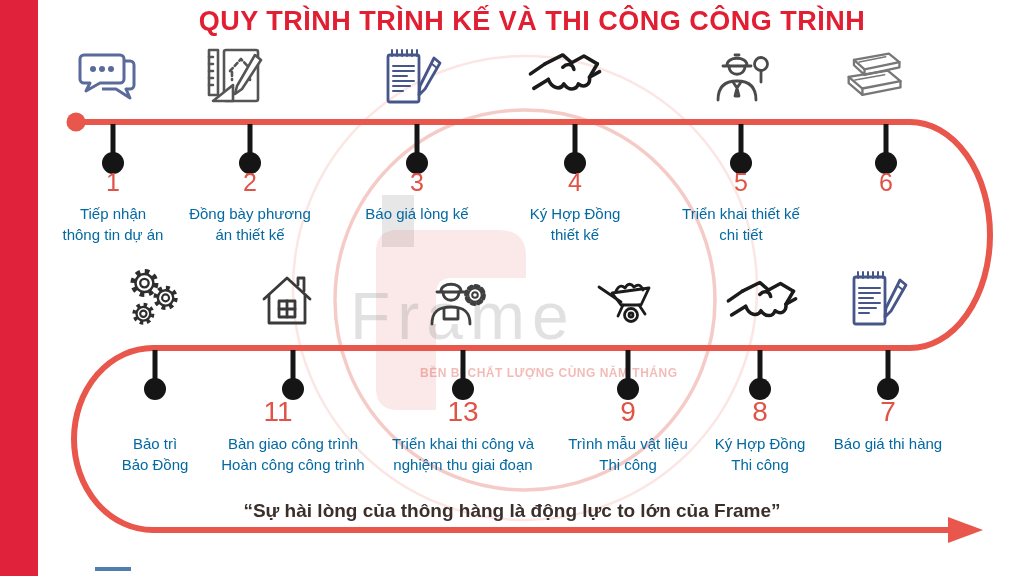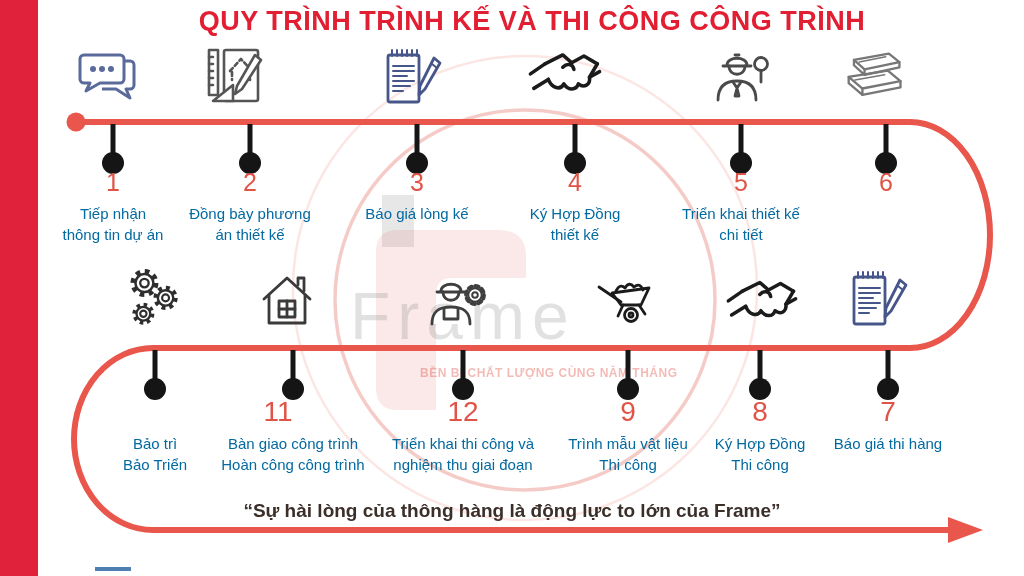--- a/index.html
+++ b/index.html
@@ -269,27 +269,27 @@
         <use href="#sym-handshake"></use>
       </svg>
     </div>
   <div class="icon-box" style="left:843px;top:266px">
       <svg viewBox="0 0 70 70">
         <use href="#sym-notepad"></use>
       </svg>
     </div>
 
   <div class="num r2" style="left:238px">11</div>
-  <div class="num r2" style="left:423px">12</div>
+  <div class="num r2" style="left:423px">13</div>
   <div class="num r2" style="left:588px">9</div>
   <div class="num r2" style="left:720px">8</div>
   <div class="num r2" style="left:848px">7</div>
 
   <div class="label r2" style="left:55px">Bảo trì
-Bảo Triển</div>
+Bảo Đồng</div>
   <div class="label r2" style="left:363px">Triển khai thi công và
 nghiệm thu giai đoạn</div>
   <div class="label r2" style="left:193px">Bàn giao công trình
 Hoàn công công trình</div>
   <div class="label r2" style="left:528px">Trình mẫu vật liệu
 Thi công</div>
   <div class="label r2" style="left:660px">Ký Hợp Đồng
 Thi công</div>
   <div class="label r2" style="left:788px">Báo giá thi hàng</div>
 

